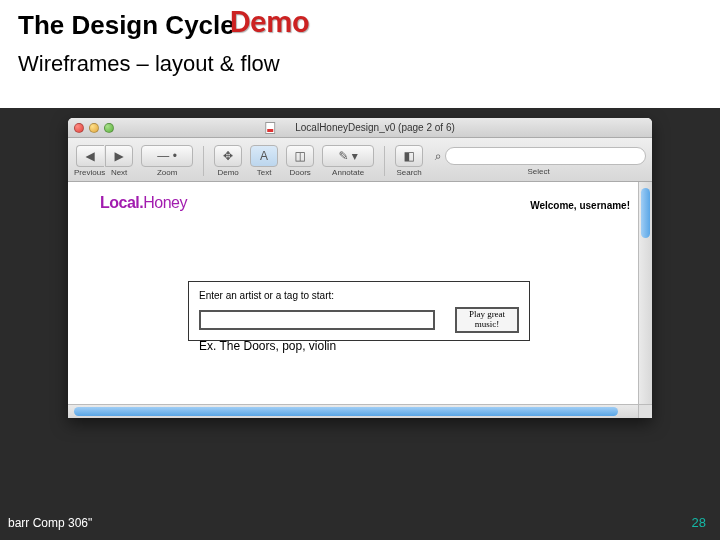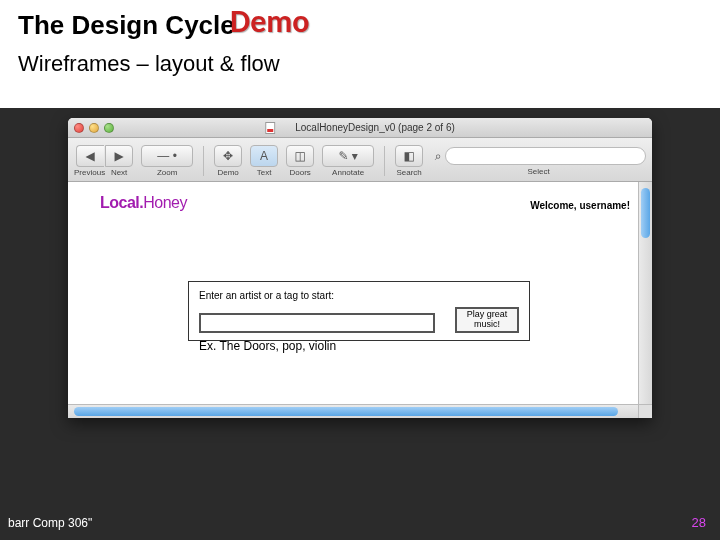--- a/index.html
+++ b/index.html
@@ -37,26 +37,26 @@
   .hscroll::before { content:""; position:absolute; left:6px; right:20px; top:2px; bottom:2px; background:linear-gradient(#9fcdf5,#5aa6e6); border-radius:5px; }
   .corner { position:absolute; right:0; bottom:0; width:14px; height:14px; background:#e0e0e0; border-left:1px solid #bbb; border-top:1px solid #bbb; }
   .page { position:absolute; left:4px; right:18px; top:4px; bottom:18px; background:#fff; }
   .logo-row { position:absolute; top:8px; left:28px; right:10px; display:flex; align-items:center; }
   .logo { font-size:16px; font-weight:bold; color:#a21caf; letter-spacing:-0.5px; font-family: Arial, sans-serif; }
   .logo .thin { font-weight:normal; }
   .demo { position:absolute; top:2px; left:230px; font-size:32px; font-weight:bold; color:#c22; text-shadow: 1px 1px 1px rgba(0,0,0,0.3); font-family: Calibri, Arial, sans-serif; }
   .welcome { position:absolute; top:14px; right:4px; font-size:10px; font-weight:bold; color:#000; }
   .form-box { position:absolute; top:78px; left:116px; width:342px; height:60px; border:1px solid #333; padding:8px 10px;margin-top:17px; }
   .form-label { font-size:10px; color:#000; margin-bottom:6px; }
-  .form-row { display:flex; gap:20px; align-items:flex-end; }
+  .form-row { display:flex; gap:20px; align-items:center;font-family:Liberation Serif, serif; }
   .form-input { flex:1; height:20px; border:2px solid #555; background:#fff; }
   .form-btn { width:64px; height:26px; border:2px solid #555; background:#f5f5f5; font-size:9px; line-height:1.1; display:flex; align-items:center; justify-content:center; text-align:center; padding:1px; }
   .form-hint { font-size:12px; color:#000; margin-top:6px; }
   .footer-l { position:absolute; left:8px; bottom:10px; color:#fff; font-size:12px; }
-  .footer-r { position:absolute; right:14px; bottom:10px; color:#d946ef; font-size:13px;margin-left:40px; }
+  .footer-r { position:absolute; right:14px; bottom:10px; color:#14b8a6; font-size:13px;margin-left:40px; }
 </style>
 </head>
 <body>
 
 <div class="slide">
   <div class="white-bar">
     <div class="title">The Design Cycle</div>
     <div class="subtitle">Wireframes – layout &amp; flow</div>
   </div>
 

